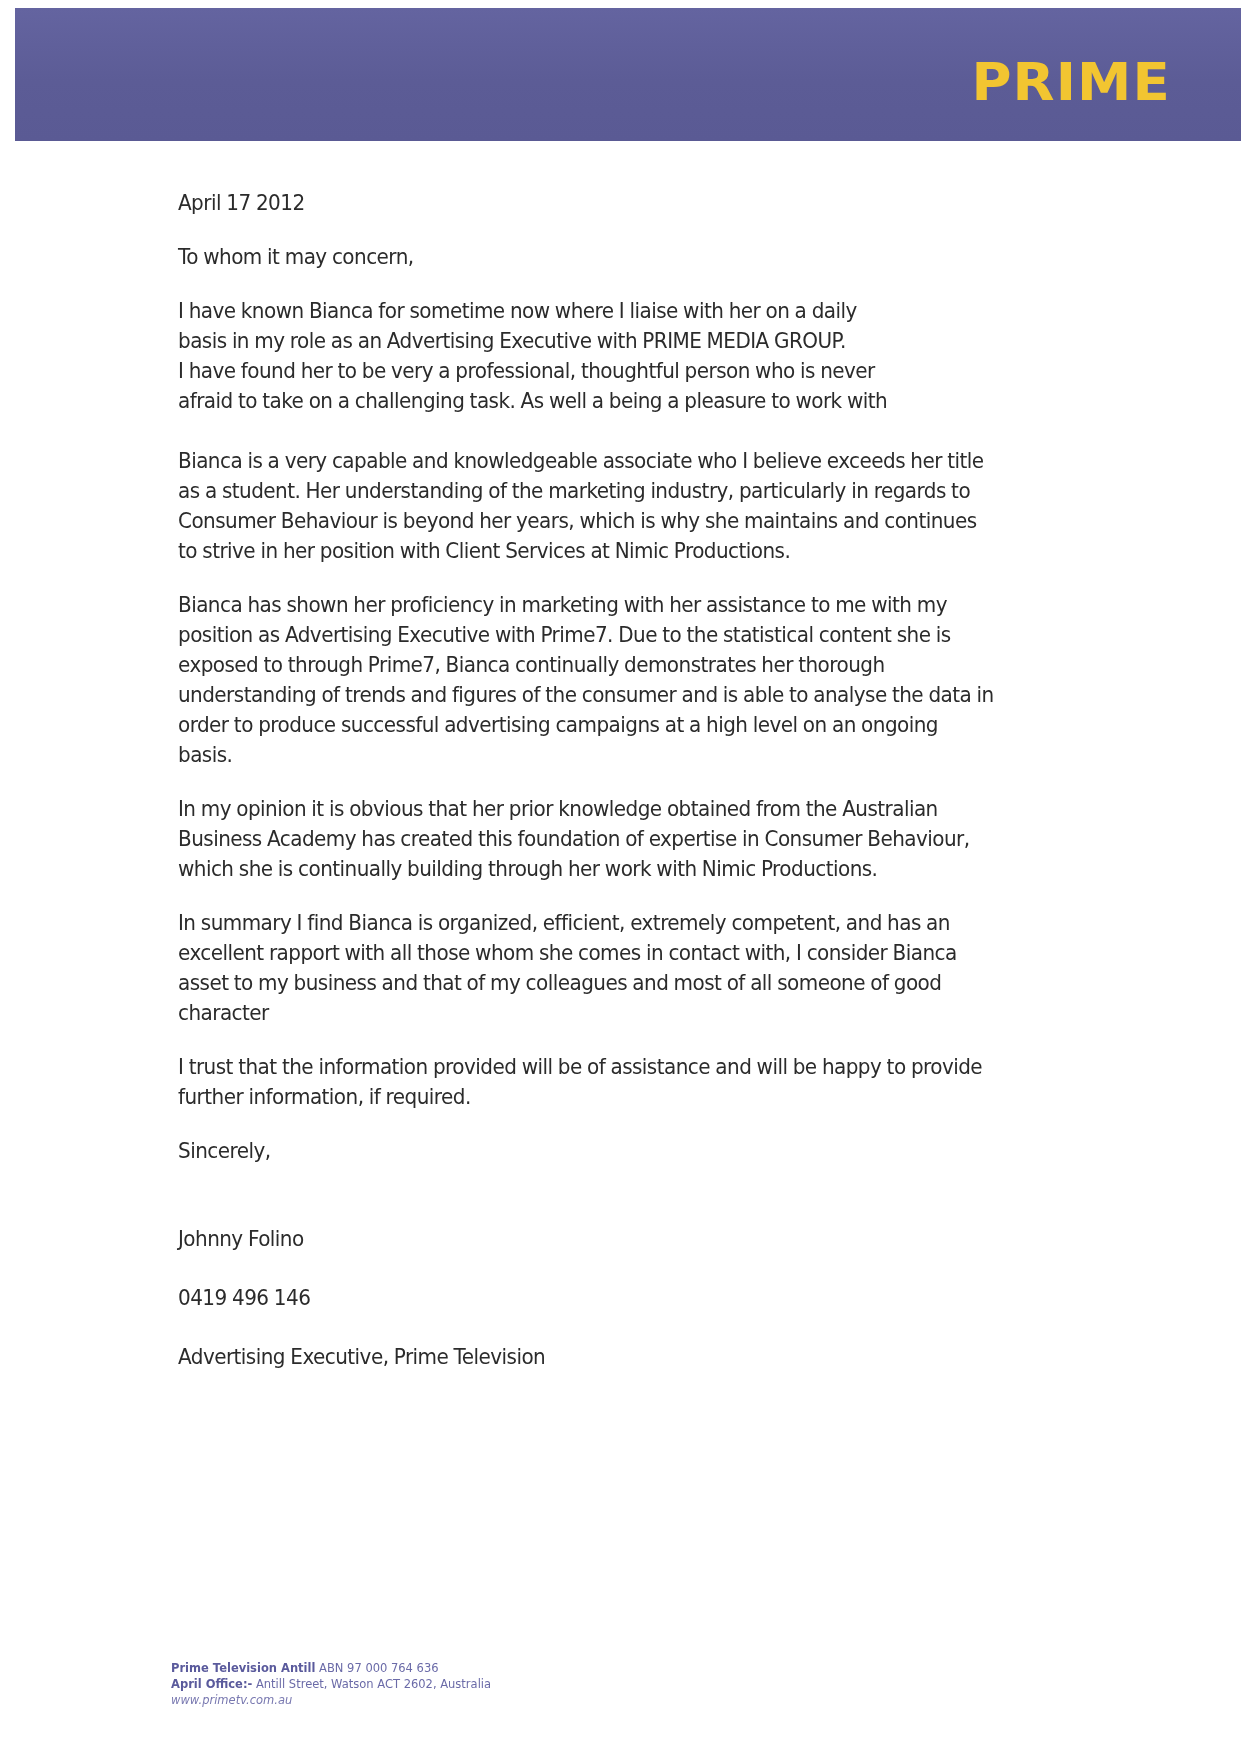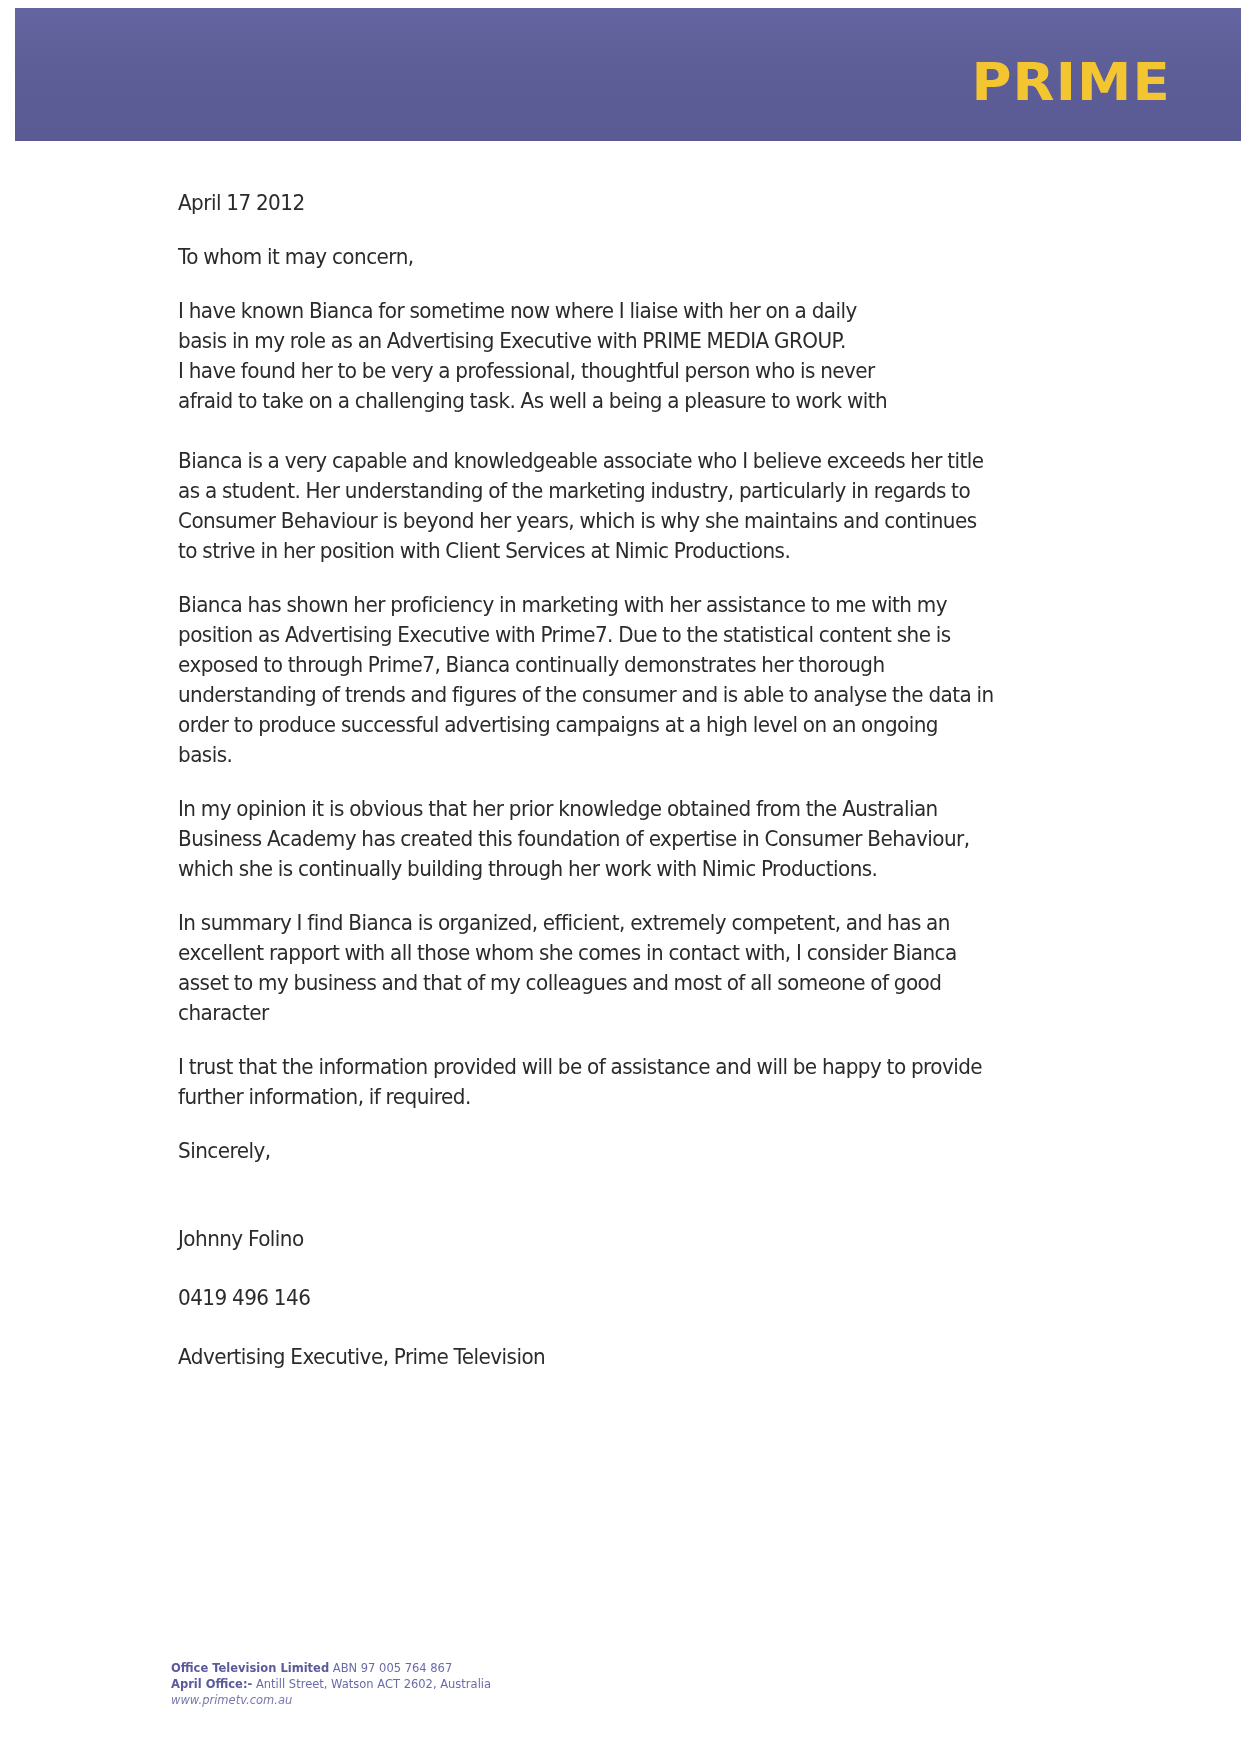--- a/index.html
+++ b/index.html
@@ -94,21 +94,21 @@
 
   <p class="closing">Sincerely,</p>
 
   <p class="sig-line">Johnny Folino</p>
   <p class="sig-line">0419 496 146</p>
   <p class="sig-line">Advertising Executive, Prime Television</p>
 </div>
 
 <div class="footer">
   <div>
-    <span class="strong">Office Television Limited</span>
-    <span>ABN 97 005 764 867</span>
+    <span class="strong">Prime Television Antill</span>
+    <span>ABN 97 000 764 636</span>
   </div>
   <div>
     <span class="strong">April Office:-</span>
     <span>Antill Street, Watson ACT 2602, Australia</span>
   </div>
   <div class="muted">www.primetv.com.au</div>
 </div>
 
 </body></html>

